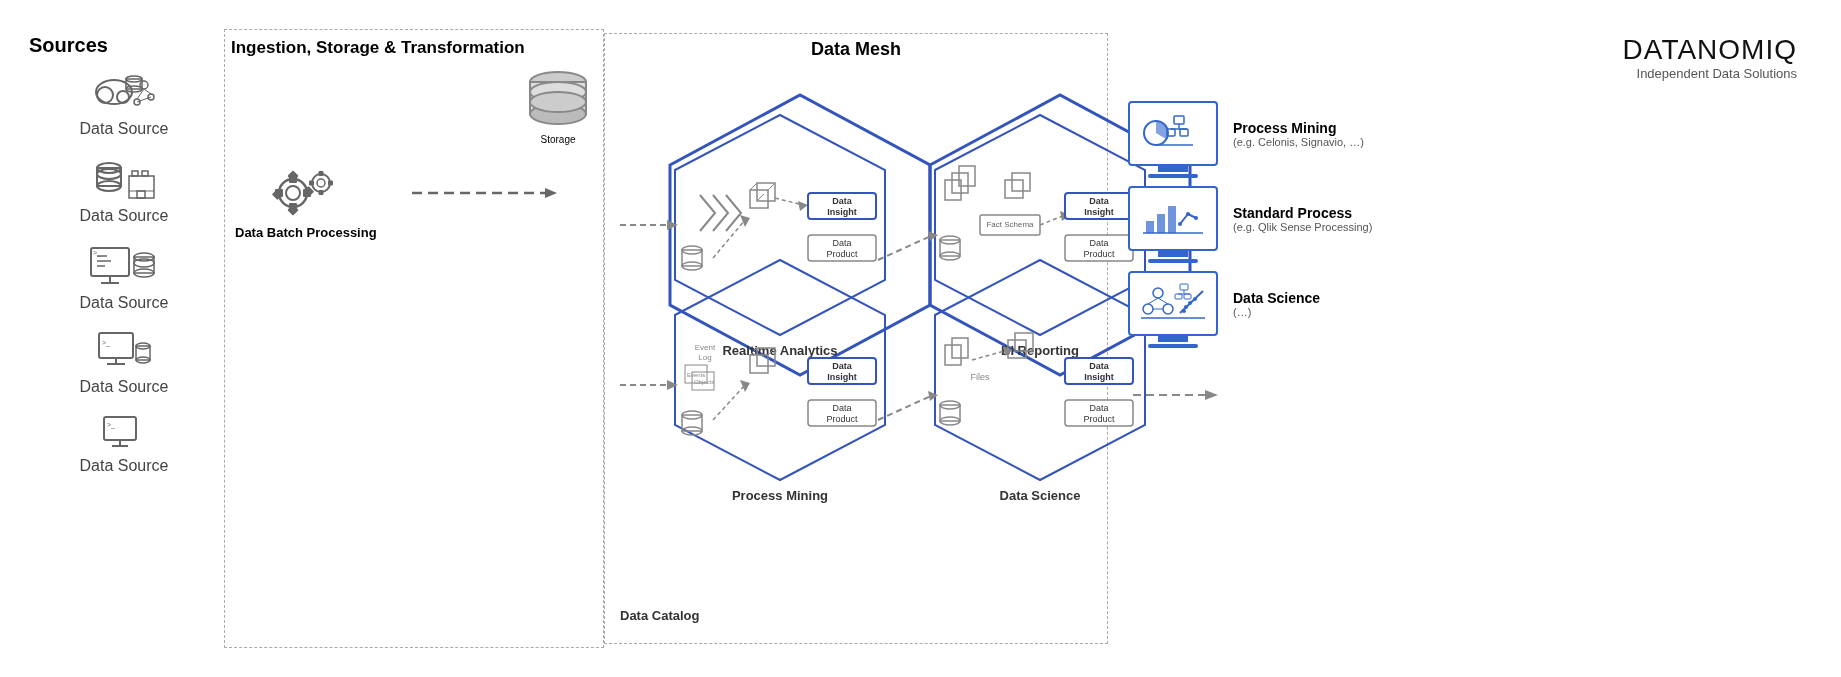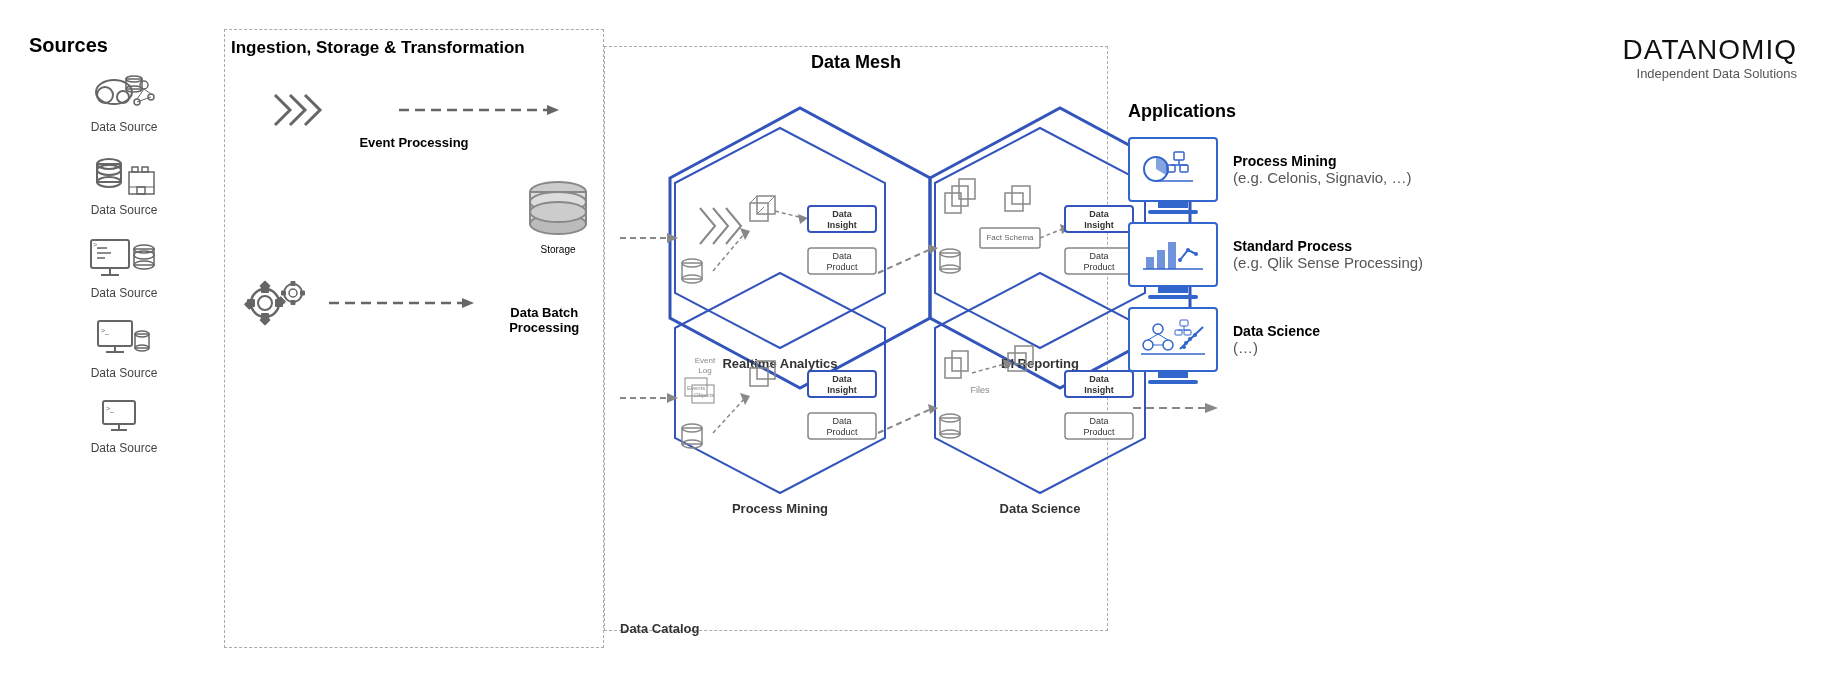--- a/index.html
+++ b/index.html
@@ -37,21 +37,21 @@
       border: 1px dashed #aaa;
       padding: 10px;
       margin: 5px 0;
       position: relative;
     }
 
     .section-datamesh {
       width: 504px;
       flex-shrink: 0;
       border: 1px dashed #aaa;
-      margin: 22px 0;
+      margin: 9px 0;
       padding: 5px;
       position: relative;
     }
 
     .section-applications {
       flex: 1;
       padding: 10px 20px;
       display: flex;
       flex-direction: column;
     }
@@ -65,21 +65,21 @@
     }
 
     .source-item {
       display: flex;
       flex-direction: column;
       align-items: center;
       margin-bottom: 18px;
     }
 
     .source-label {
-      font-size: 12px;
+      font-size: 16px;
       color: #444;
       margin-top: 3px;
     }
 
     
     .ingestion-title {
       font-size: 17px;
       font-weight: bold;
       position: absolute;
       top: 8px;
@@ -181,21 +181,21 @@
       display: flex;
       flex-direction: column;
     }
 
     .app-name {
       font-size: 14px;
       font-weight: bold;
     }
 
     .app-desc {
-      font-size: 15px;
+      font-size: 11px;
       color: #555;
     }
 
   </style>
 </head>
 <body>
 
 <div class="main-container">
 
   <div class="section-sources">
@@ -281,51 +281,35 @@
         <line x1="10" y1="32" x2="26" y2="32" stroke="#666" stroke-width="2"></line>
       </svg>
       <div class="source-label">Data Source</div>
     </div>
   </div>
 
   <div class="section-ingestion">
     <div class="ingestion-title">Ingestion, Storage &amp; Transformation</div>
     <div class="ingestion-content">
 
-      <div style="display:flex; flex-direction:column; align-items:center; margin-top:20px; margin-bottom:30px;">
-        <div style="display:flex; align-items:center; width:100%; justify-content:space-around; margin-bottom:5px;">
-
-          <svg width="60" height="40" viewBox="0 0 60 40">
-            <polyline points="5,5 20,20 5,35" fill="none" stroke="#666" stroke-width="3"></polyline>
-            <polyline points="20,5 35,20 20,35" fill="none" stroke="#666" stroke-width="3"></polyline>
-            <polyline points="35,5 50,20 35,35" fill="none" stroke="#666" stroke-width="3"></polyline>
-          </svg>
-
-          <svg width="160" height="20" viewBox="0 0 160 20">
-            <line x1="0" y1="10" x2="148" y2="10" stroke="#666" stroke-width="2.5" stroke-dasharray="10,6"></line>
-            <polygon points="148,5 160,10 148,15" fill="#666"></polygon>
-          </svg>
-        </div>
-        <div class="row-label" style="font-size:13px;">Event Processing</div>
-      </div>
 
       <div style="display:flex; justify-content:flex-end; align-items:center; margin-bottom:20px;">
         <div style="text-align:center;">
           <svg width="70" height="60" viewBox="0 0 70 60">
             <ellipse cx="35" cy="12" rx="28" ry="10" fill="#ccc" stroke="#888" stroke-width="2"></ellipse>
             <rect x="7" y="12" width="56" height="32" fill="#ddd" stroke="#888" stroke-width="2"></rect>
             <ellipse cx="35" cy="44" rx="28" ry="10" fill="#bbb" stroke="#888" stroke-width="2"></ellipse>
             <ellipse cx="35" cy="22" rx="28" ry="10" fill="#ddd" stroke="#888" stroke-width="2"></ellipse>
             <ellipse cx="35" cy="32" rx="28" ry="10" fill="#ccc" stroke="#888" stroke-width="2"></ellipse>
           </svg>
           <div style="font-size:10px;">Storage</div>
         </div>
       </div>
 
-      <div style="display:flex; flex-direction:row; align-items:flex-end;gap:14px;">
+      <div style="display:flex; flex-direction:column; align-items:flex-start;">
         <div style="display:flex; align-items:center; width:100%; justify-content:space-around; margin-bottom:5px;">
 
           <svg width="70" height="55" viewBox="0 0 70 55">
 
             <g transform="translate(22,28)">
               <circle cx="0" cy="0" r="14" fill="none" stroke="#666" stroke-width="2.5"></circle>
               <circle cx="0" cy="0" r="7" fill="none" stroke="#666" stroke-width="2"></circle>
               <rect x="-4" y="-18" width="8" height="8" rx="1" fill="#666"></rect>
               <rect x="-4" y="10" width="8" height="8" rx="1" fill="#666"></rect>
               <rect x="10" y="-4" width="8" height="8" rx="1" fill="#666"></rect>
@@ -515,21 +499,20 @@
     </div>
   </div>
 
   <div class="section-applications">
 
     <div class="app-brand">
       <div class="brand-name">DATANOMIQ</div>
       <div class="brand-sub">Independent Data Solutions</div>
     </div>
 
-    <div class="apps-title">Applications</div>
 
     <div class="app-item">
       <div class="app-monitor">
         <svg width="70" height="45" viewBox="0 0 70 45">
 
           <circle cx="18" cy="22" r="12" fill="none" stroke="#3366cc" stroke-width="2"></circle>
           <path d="M18,22 L18,10 A12,12 0 0,1 28,28 Z" fill="#3366cc" opacity="0.6"></path>
 
           <rect x="36" y="5" width="10" height="8" rx="1" fill="none" stroke="#3366cc" stroke-width="1.5"></rect>
           <line x1="41" y1="13" x2="41" y2="18" stroke="#3366cc" stroke-width="1.5"></line>

